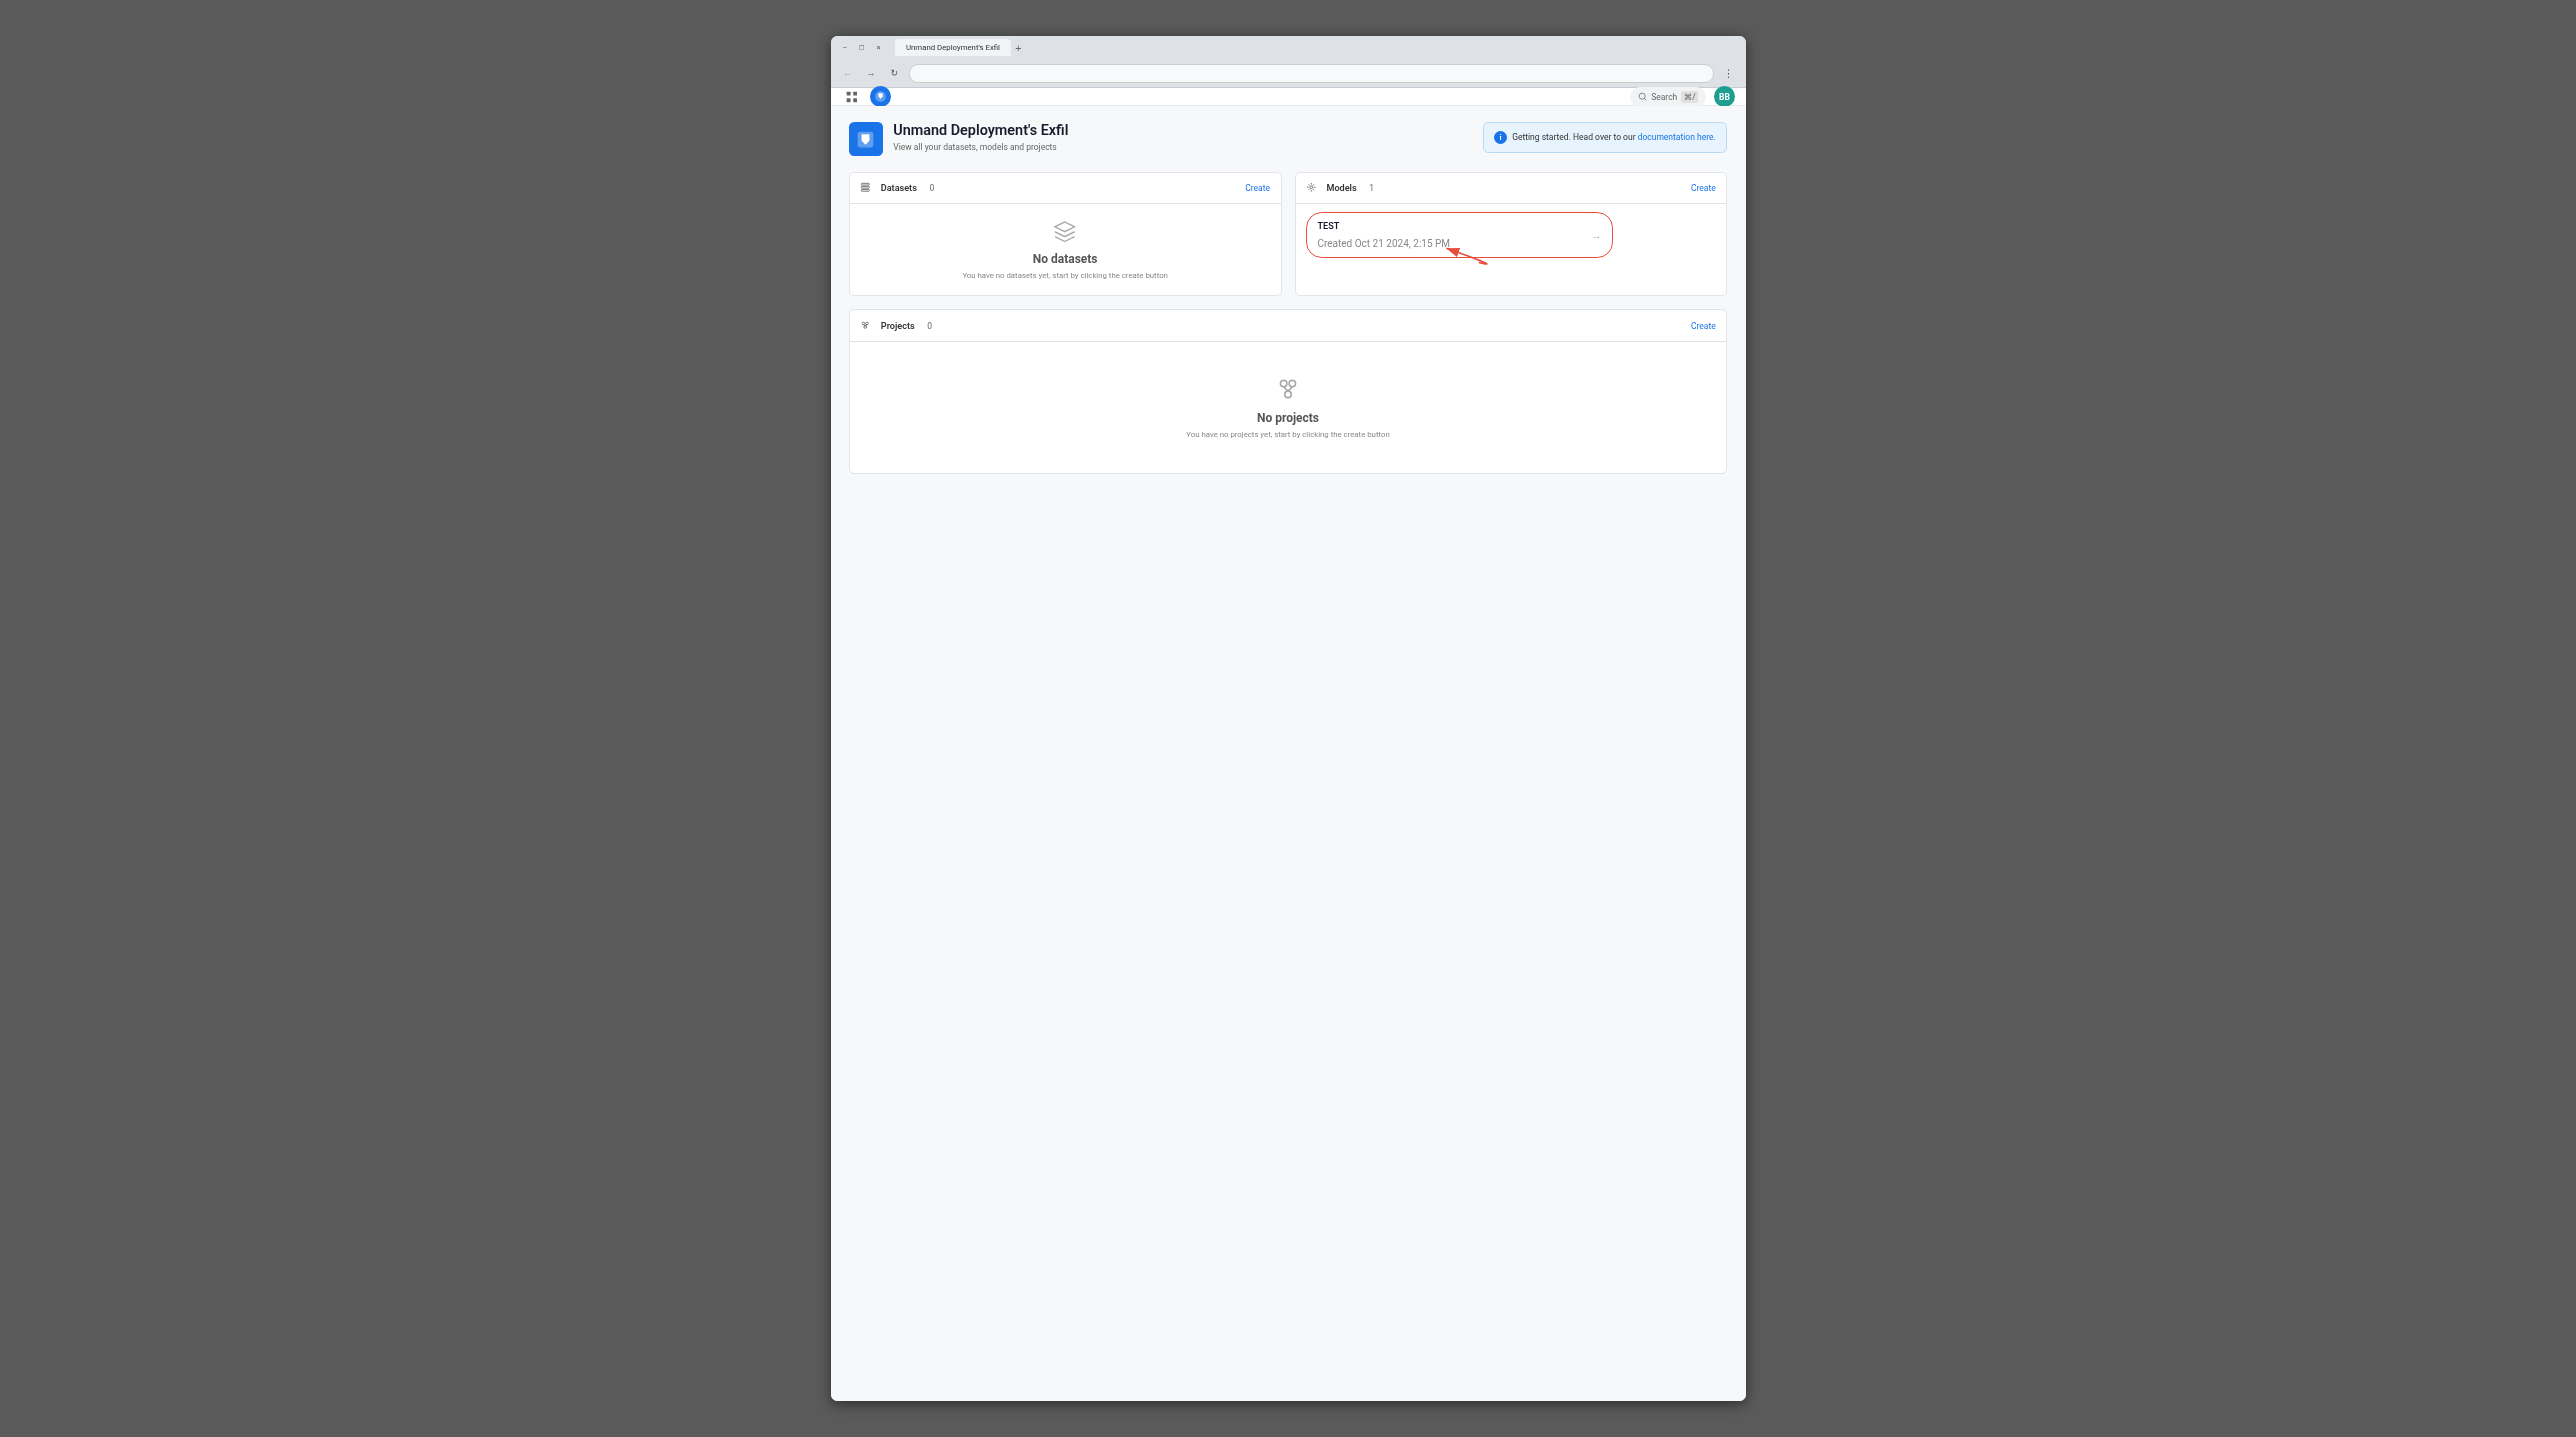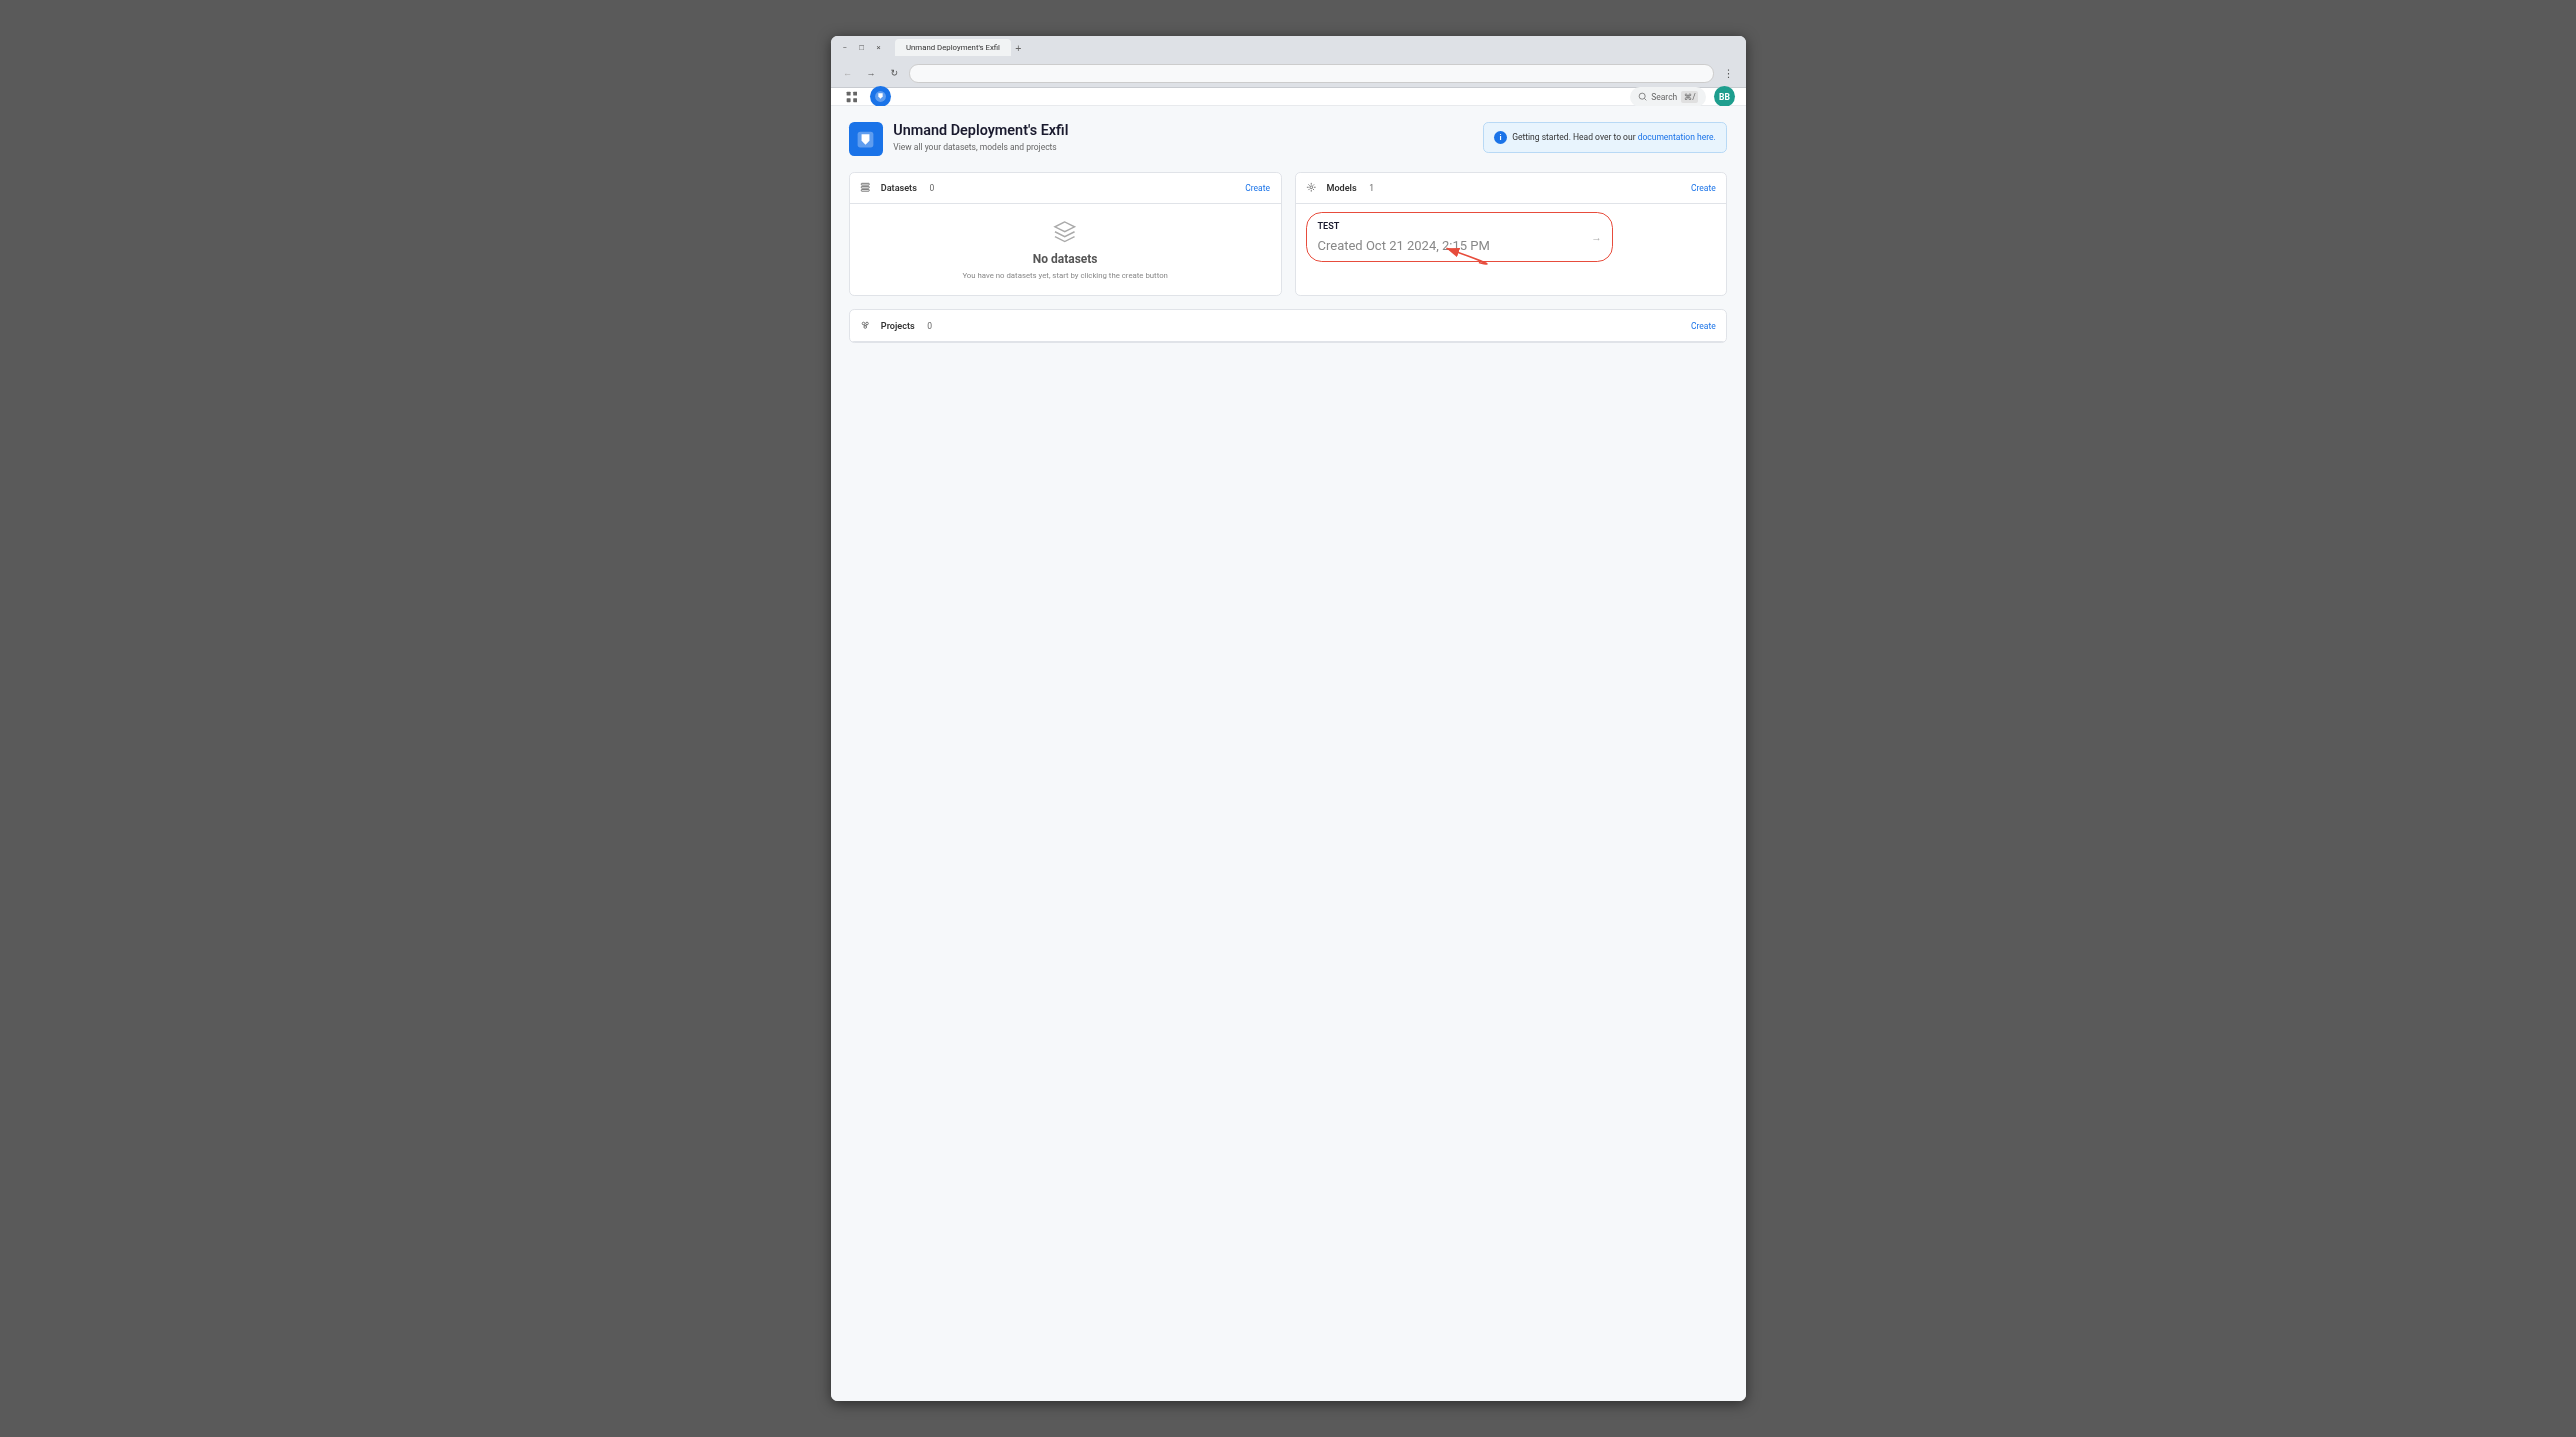--- a/index.html
+++ b/index.html
@@ -343,21 +343,21 @@
       width: 75%;
       gap: 48px;
     }
     .model-info { flex: 1; }
     .model-name {
       font-size: 9.1px;
       font-weight: 600;
       color: #1a1a2e;
     }
     .model-date {
-      font-size: 13px;
+      font-size: 10px;
       color: #888;
       margin-top: 7px;
     }
     .model-arrow {
       color: #aaa;
       font-size: 10.5px;
     }
 
     
     .models-section-body {
@@ -544,17 +544,32 @@
             <circle cx="12" cy="16" r="3"></circle>
             <line x1="8" y1="11" x2="12" y2="13"></line>
             <line x1="16" y1="11" x2="12" y2="13"></line>
           </svg>
         </span>
         <span class="section-title">Projects</span>
         <span class="section-count">0</span>
         <div class="section-header-spacer"></div>
         <a class="create-link">Create</a>
       </div>
+      <div class="projects-body">
+        <div class="empty-state">
+          <span class="empty-icon">
+            <svg width="26" height="26" viewBox="0 0 24 24" fill="none" stroke="#aaa" stroke-width="1.5">
+              <circle cx="8" cy="7" r="3"></circle>
+              <circle cx="16" cy="7" r="3"></circle>
+              <circle cx="12" cy="17" r="3"></circle>
+              <line x1="8" y1="10" x2="12" y2="14"></line>
+              <line x1="16" y1="10" x2="12" y2="14"></line>
+            </svg>
+          </span>
+          <span class="empty-title">No projects</span>
+          <span class="empty-subtitle">You have no projects yet, start by clicking the create button</span>
+        </div>
+      </div>
     </div>
 
   </div>
 </div>
 
 
 </body></html>

